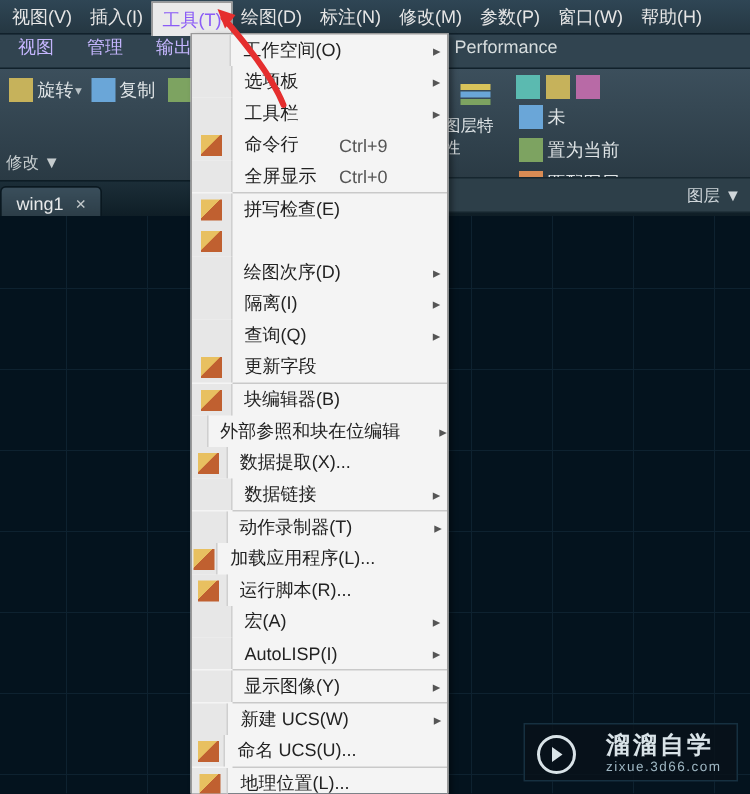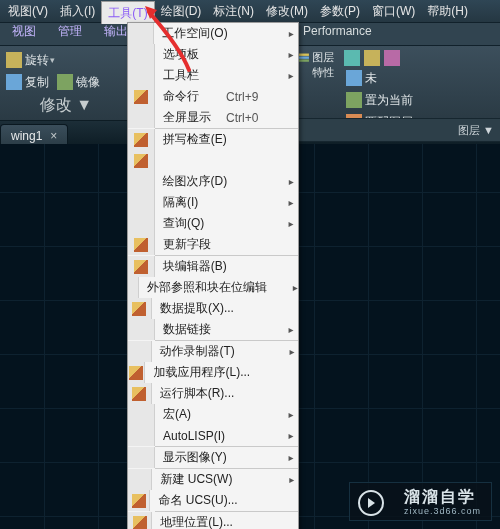--- a/index.html
+++ b/index.html
@@ -6,26 +6,26 @@
   
   .menubar{height:22px;background:linear-gradient(#2f4655,#253742);border-bottom:1px solid #11212b;display:flex;align-items:center;padding:0 2px;gap:0}
   .menubar .mitem{padding:0 6px;height:20px;line-height:20px;color:#e6e6e6;white-space:nowrap}
   .menubar .mitem.active{background:#eaeaea;color:#8b5cf6;border:1px solid #9a9a9a;border-bottom:none;height:22px;line-height:22px;margin-bottom:-2px}
   
   .panelbar{height:22px;background:#314450;border-bottom:1px solid #11212b;display:flex;align-items:flex-start;padding-left:8px;gap:14px;color:#c4b5fd;font-size:12px}
   .panelbar .ptab{padding:0 4px}
   
   .ribbon{height:74px;background:linear-gradient(#3c4f5c,#2a3a44);border-bottom:1px solid #0d1c24;display:flex}
   .ribgroup{border-right:1px solid #1e2d36;padding:2px 4px;display:flex;flex-direction:column;justify-content:space-between}
-  .ribgroup .rows{display:flex;flex-direction:column;gap:2px;padding-top:2px}
-  .ribgroup .grouplabel{font-size:16px;text-align:center;color:#c5ccce;padding-bottom:2px}
+  .ribgroup .rows{display:flex;gap:2px;padding-top:2px}
+  .ribgroup .grouplabel{font-size:11px;color:#c5ccce;padding-bottom:2px}
   .ribrow{display:flex;align-items:center;gap:4px}
   .ribbtn{display:flex;align-items:center;gap:3px;padding:0 2px;height:20px;color:#dfe4e6;white-space:nowrap}
   .ribbtn .ico{width:16px;height:16px;display:inline-block}
-  .bigbtn{display:flex;align-items:flex-start;justify-content:center;width:42px;color:#dfe4e6;font-size:11px;gap:2px}
+  .bigbtn{display:flex;flex-direction:column;align-items:center;justify-content:center;width:42px;color:#dfe4e6;font-size:11px;gap:2px}
   .bigbtn .ico{width:24px;height:24px}
   .dd{font-size:9px;color:#b9c2c6;margin-left:-2px}
   
   .doctabrow{height:26px;background:linear-gradient(#1c2e38,#0d1c24);border-bottom:1px solid #0a1820;display:flex;align-items:flex-end}
   .doctab{margin-left:0;height:22px;padding:0 10px;background:linear-gradient(#3a4e5b,#2a3b45);border:1px solid #0a1820;border-bottom:none;border-top-left-radius:4px;border-top-right-radius:4px;color:#e7e9ea;display:flex;align-items:center;gap:8px;font-size:12px}
   .doctab .x{color:#c3c9cb}
   
   .canvas{position:absolute;left:0;right:0;top:144px;bottom:0;background:#04131e;background-image:linear-gradient(#0e2230 1px,transparent 1px),linear-gradient(90deg,#0e2230 1px,transparent 1px);background-size:54px 54px;background-position:-10px -6px}
   
   .menu{position:absolute;left:127px;top:22px;width:170px;background:#f4f4f4;border:1px solid #9a9a9a;box-shadow:2px 2px 4px rgba(0,0,0,.4);color:#222;font-size:12px;z-index:50}

